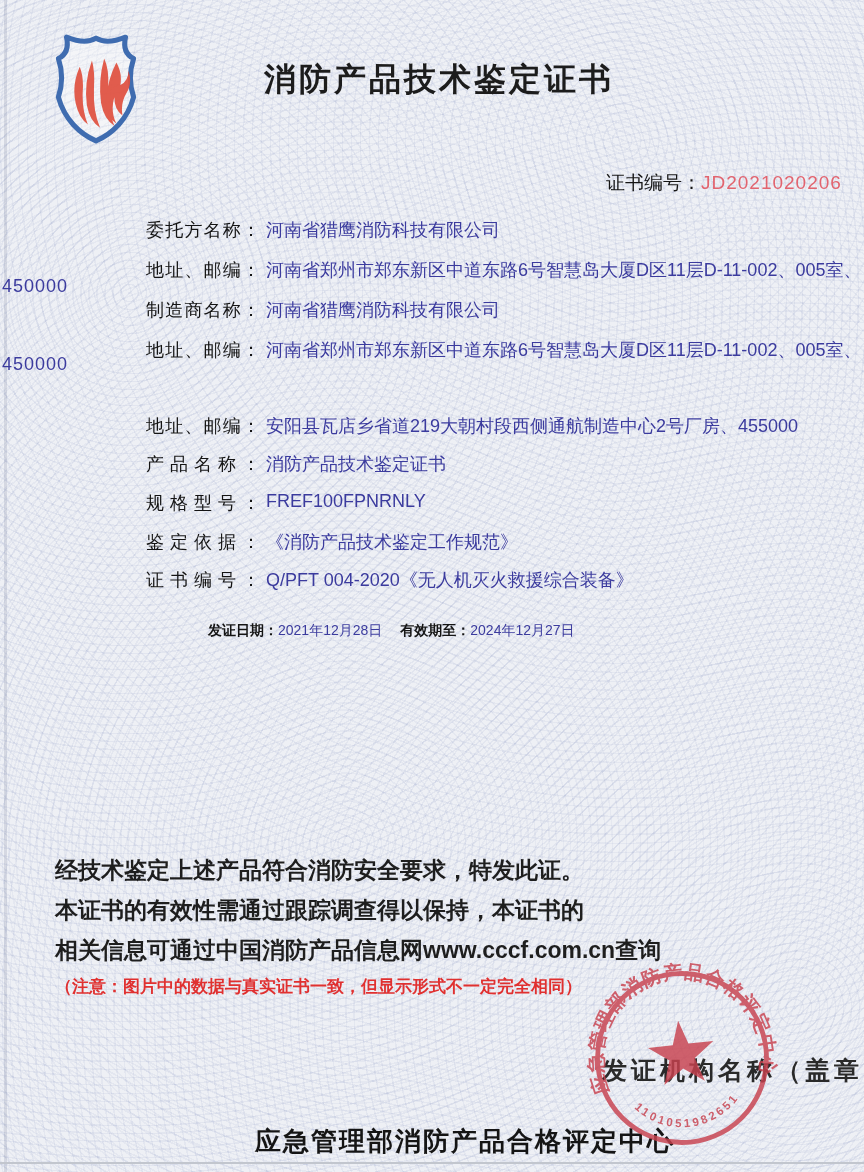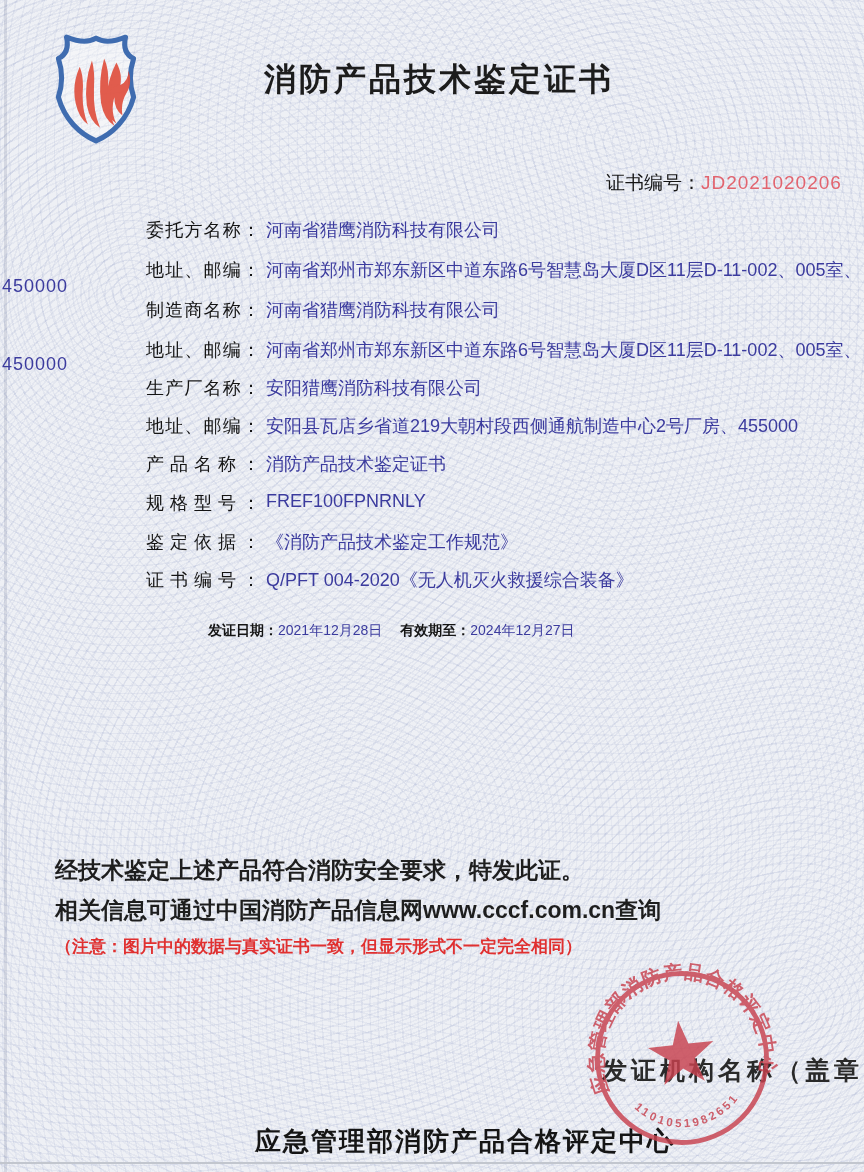--- a/index.html
+++ b/index.html
@@ -83,36 +83,36 @@
   <h1 class="title">消防产品技术鉴定证书</h1>
 
   <div class="cert-no">
     <span class="lbl">证书编号：</span><span class="val">JD2021020206</span>
   </div>
 
   <div class="frow fr0"><span class="flabel">委托方名称：</span><span class="fvalue">河南省猎鹰消防科技有限公司</span></div>
   <div class="frow fr1"><span class="flabel">地址、邮编：</span><span class="fvalue">河南省郑州市郑东新区中道东路6号智慧岛大厦D区11层D-11-002、005室、</span></div>
   <div class="frow fr2"><span class="flabel">制造商名称：</span><span class="fvalue">河南省猎鹰消防科技有限公司</span></div>
   <div class="frow fr3"><span class="flabel">地址、邮编：</span><span class="fvalue">河南省郑州市郑东新区中道东路6号智慧岛大厦D区11层D-11-002、005室、</span></div>
-  <div class="frow fr4"><span class="flabel">生产厂名称：</span><span class="fvalue">安阳猎鹰消防科技有限公司</span></div>
   <div class="frow fr5"><span class="flabel">地址、邮编：</span><span class="fvalue">安阳县瓦店乡省道219大朝村段西侧通航制造中心2号厂房、455000</span></div>
   <div class="frow fr6"><span class="flabel">产品名称：</span><span class="fvalue">消防产品技术鉴定证书</span></div>
   <div class="frow fr7"><span class="flabel">规格型号：</span><span class="fvalue">FREF100FPNRNLY</span></div>
   <div class="frow fr8"><span class="flabel">鉴定依据：</span><span class="fvalue">《消防产品技术鉴定工作规范》</span></div>
   <div class="frow fr9"><span class="flabel">证书编号：</span><span class="fvalue">Q/PFT 004-2020《无人机灭火救援综合装备》</span></div>
 
   <span class="zip zip0">450000</span>
   <span class="zip zip1">450000</span>
 
   <div class="dates">
     <span class="lbl">发证日期：</span><span class="val">2021年12月28日</span><span class="gap"></span><span class="lbl">有效期至：</span><span class="val">2024年12月27日</span>
   </div>
 
   <div class="statements">
     <div class="line">经技术鉴定上述产品符合消防安全要求，特发此证。</div>
+    <div class="line">本证书的有效性需通过跟踪调查得以保持，本证书的</div>
     <div class="line">相关信息可通过中国消防产品信息网www.cccf.com.cn查询</div>
     <div class="note">（注意：图片中的数据与真实证书一致，但显示形式不一定完全相同）</div>
   </div>
 
   <div class="seal-overlay">发证机构名称（盖章）</div>
 
   <div class="seal">
     <svg viewBox="0 0 200 200" width="192" height="192">
       <defs>
         <path id="ringPath" d="M 22 128.4 A 83 83 0 1 1 178 128.4" fill="none"></path>

